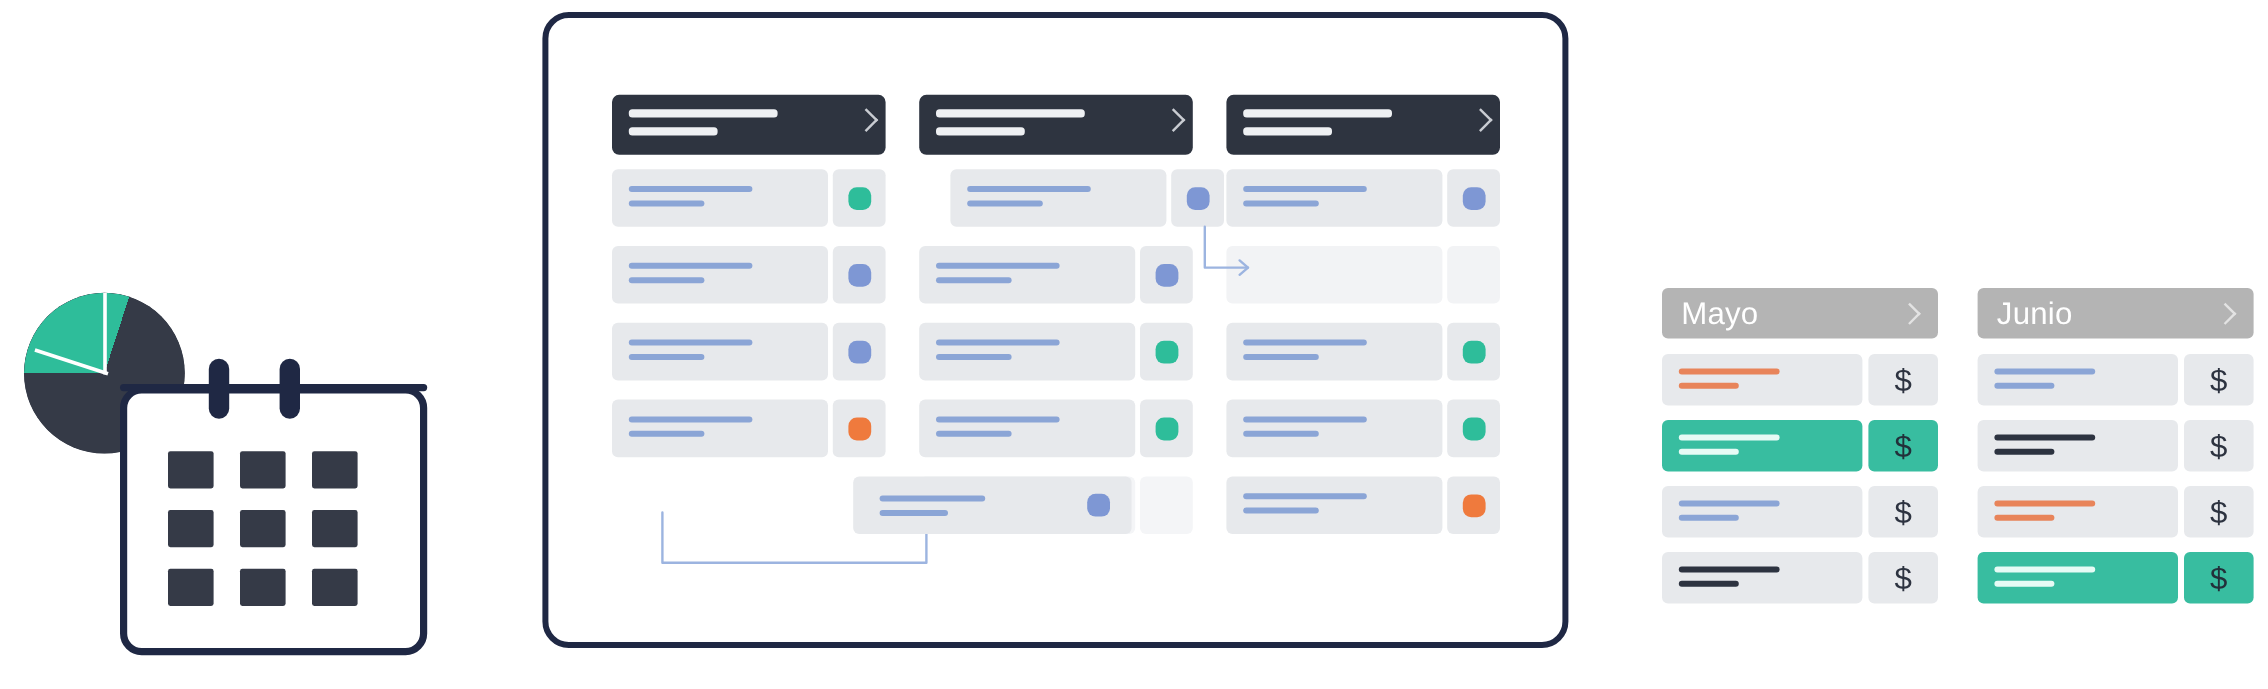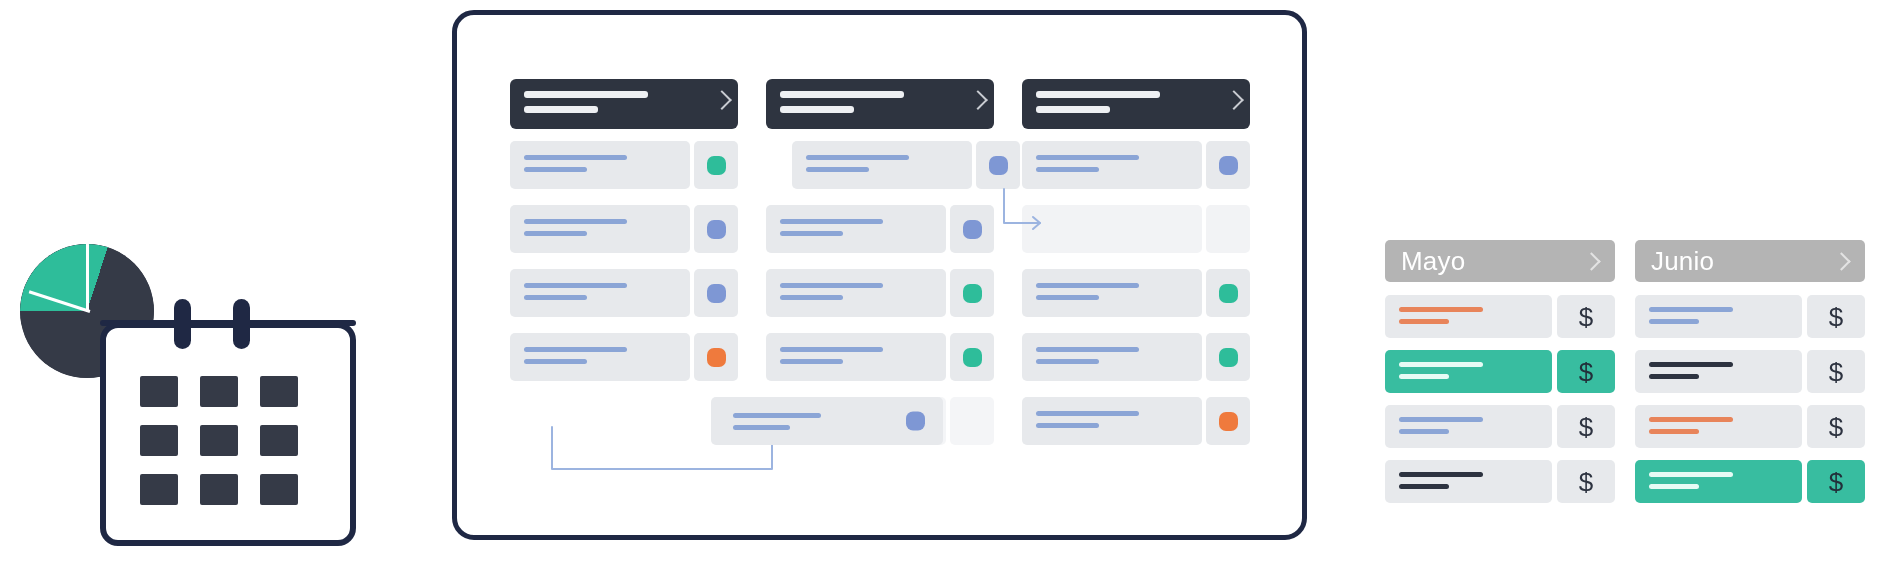--- a/index.html
+++ b/index.html
@@ -121,21 +121,21 @@
   .ghost-slot .gt{width:44px;background:#f4f5f7;border-radius:5px;}
 
   
   .conn{position:absolute;pointer-events:none;}
   .conn svg{display:block;overflow:visible;}
 
   
   .months{position:absolute;left:1385px;top:240px;width:480px;height:300px;}
   .mcol{position:absolute;top:0;width:230px;}
   .mcol.m1{left:0;}
-  .mcol.m2{left:250px;}
+  .mcol.m2{left:263px;}
 
   .m-header{
     position:relative;height:42px;background:#b4b4b4;border-radius:5px;
     display:flex;align-items:center;padding-left:16px;box-sizing:border-box;
   }
   .m-title{color:#ffffff;font-size:26px;line-height:1;letter-spacing:.2px;}
   .m-chev{
     position:absolute;right:17px;top:50%;width:11px;height:11px;
     border-right:2.5px solid #e3e3e3;border-top:2.5px solid #e3e3e3;
     rotate:45deg;margin-top:-6px;

